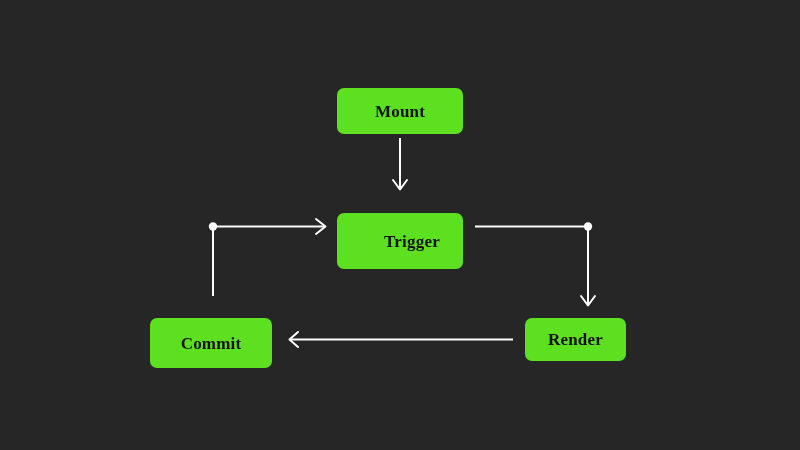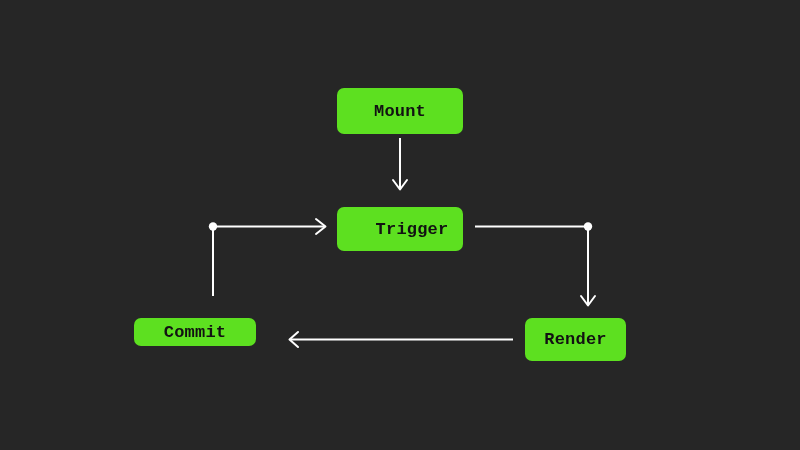--- a/index.html
+++ b/index.html
@@ -32,31 +32,31 @@
     position: absolute;
     display: flex;
     align-items: center;
     justify-content: center;
     background: #5DE020;
     border-radius: 7px;
     box-sizing: border-box;
   }
   .node-label {
     color: #121212;
-    font-family: Liberation Mono, monospace;
+    font-family: Liberation Serif, serif;
     font-weight: bold;
     font-size: 17px;
     letter-spacing: 0.2px;
     line-height: 1;
     white-space: nowrap;
     user-select: none;
   }
   #node-mount   { left: 337px; top: 88px;  width: 126px; height: 46px; }
-  #node-trigger { left: 337px; top: 207px; width: 126px; height: 44px; padding-left: 24px; }
-  #node-commit  { left: 134px; top: 318px; width: 122px; height: 28px; }
+  #node-trigger { left: 337px; top: 213px; width: 126px; height: 56px; padding-left: 24px; }
+  #node-commit  { left: 150px; top: 318px; width: 122px; height: 50px; }
   #node-render  { left: 525px; top: 318px; width: 101px; height: 43px; }
 </style>
 </head>
 <body>
 
 <div id="canvas">
 
   <svg id="connector-layer" width="800" height="450" viewBox="0 0 800 450" xmlns="http://www.w3.org/2000/svg">
 
     <g>

